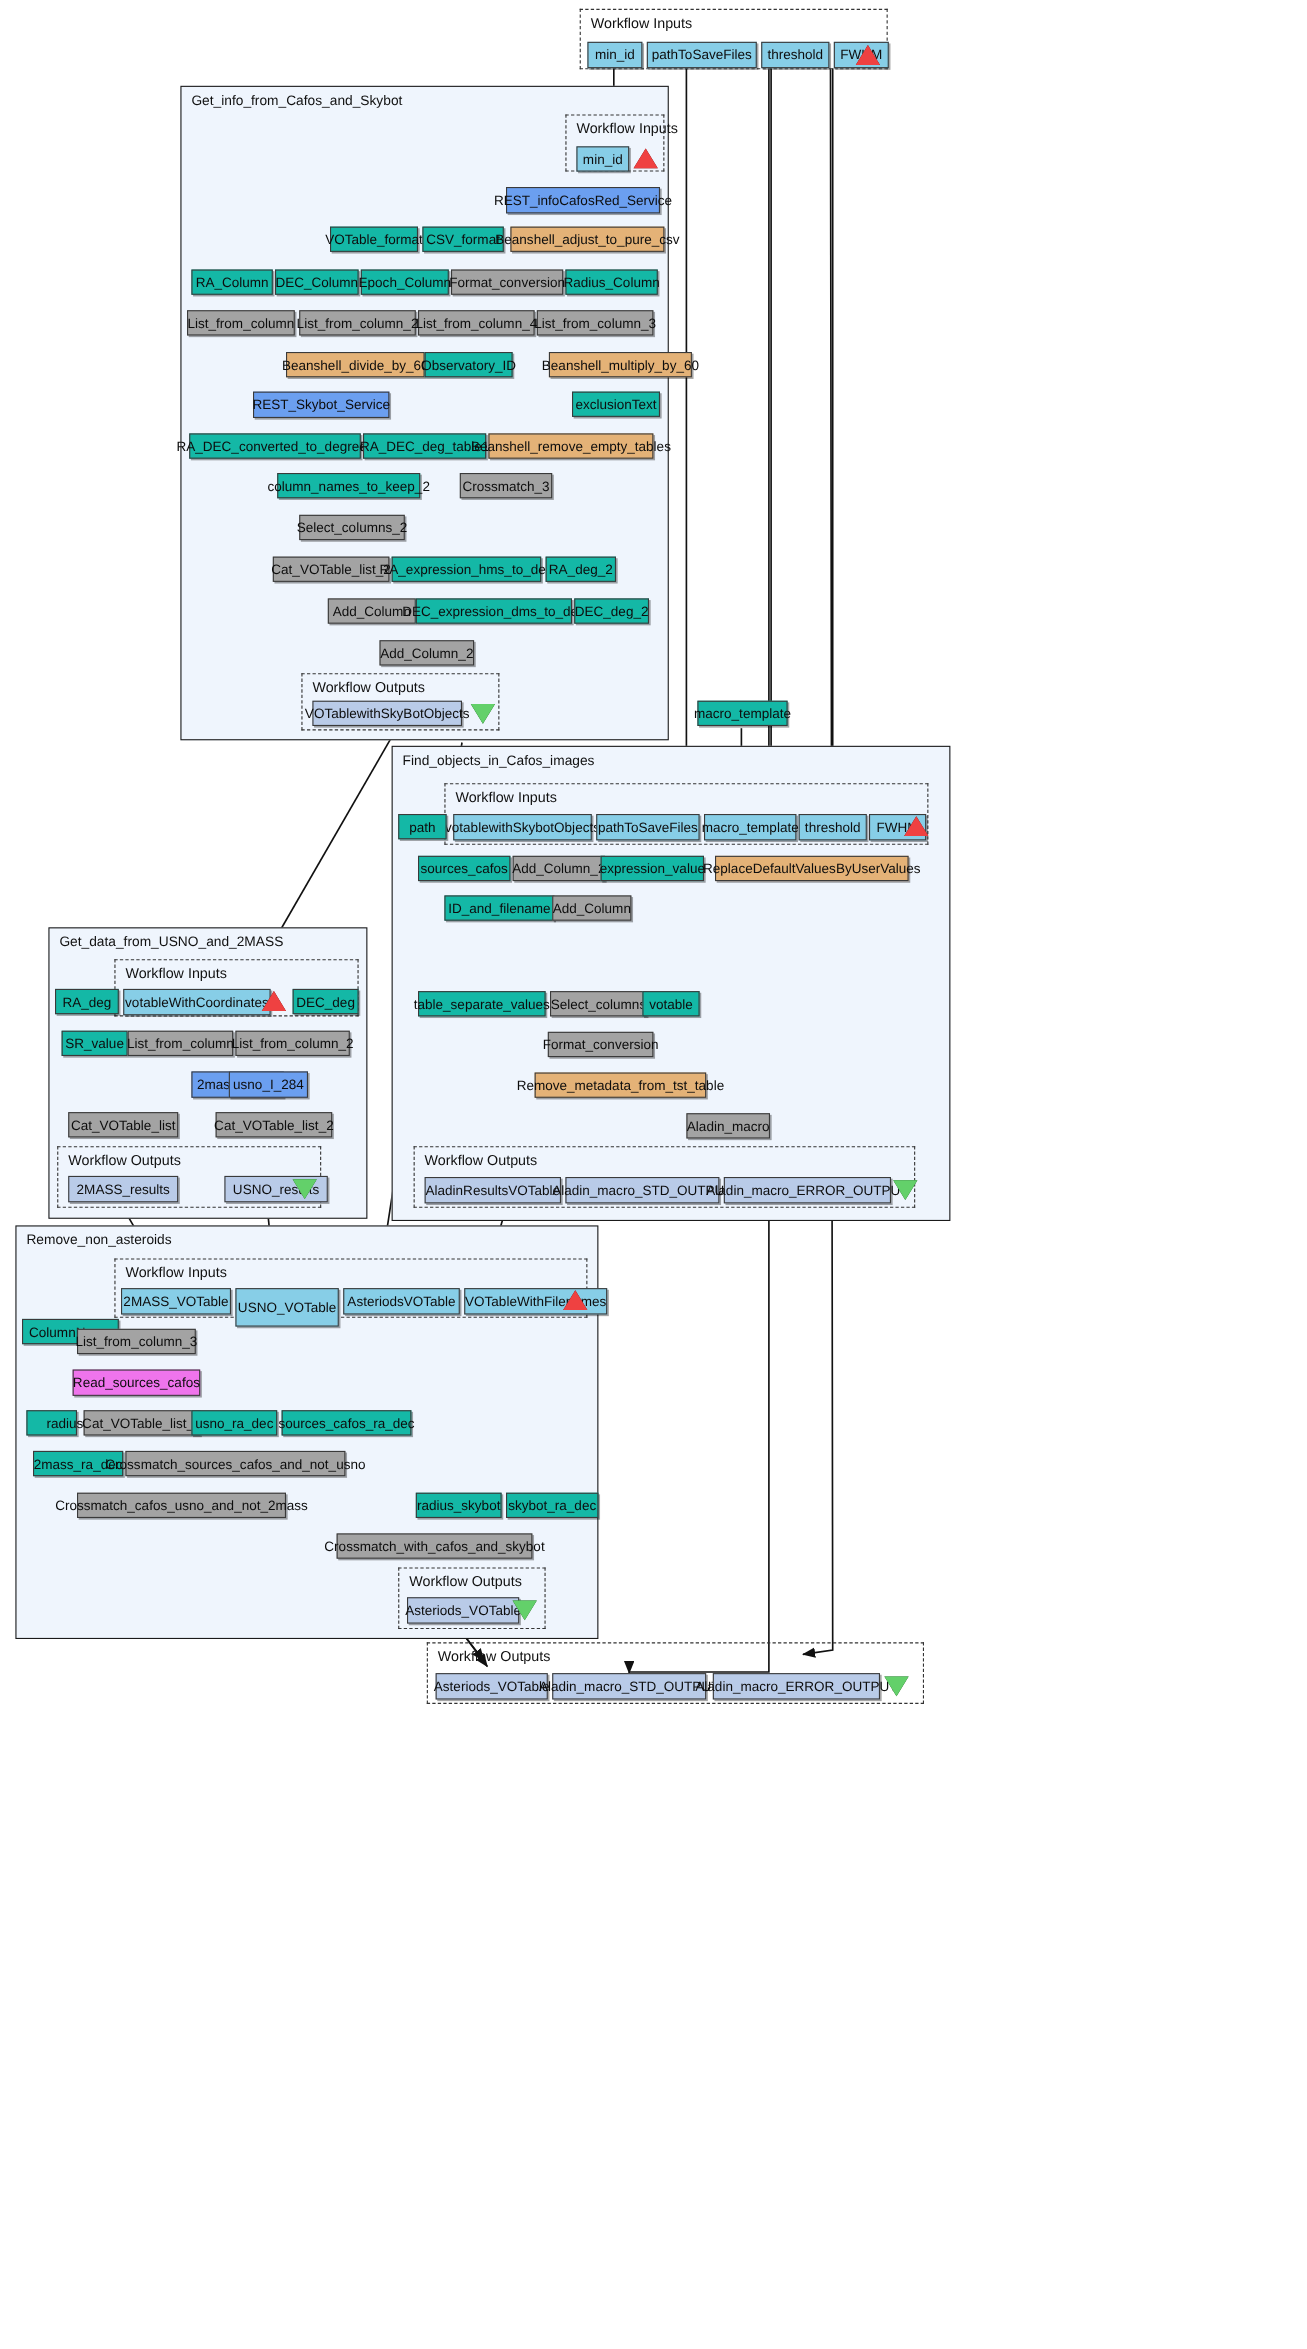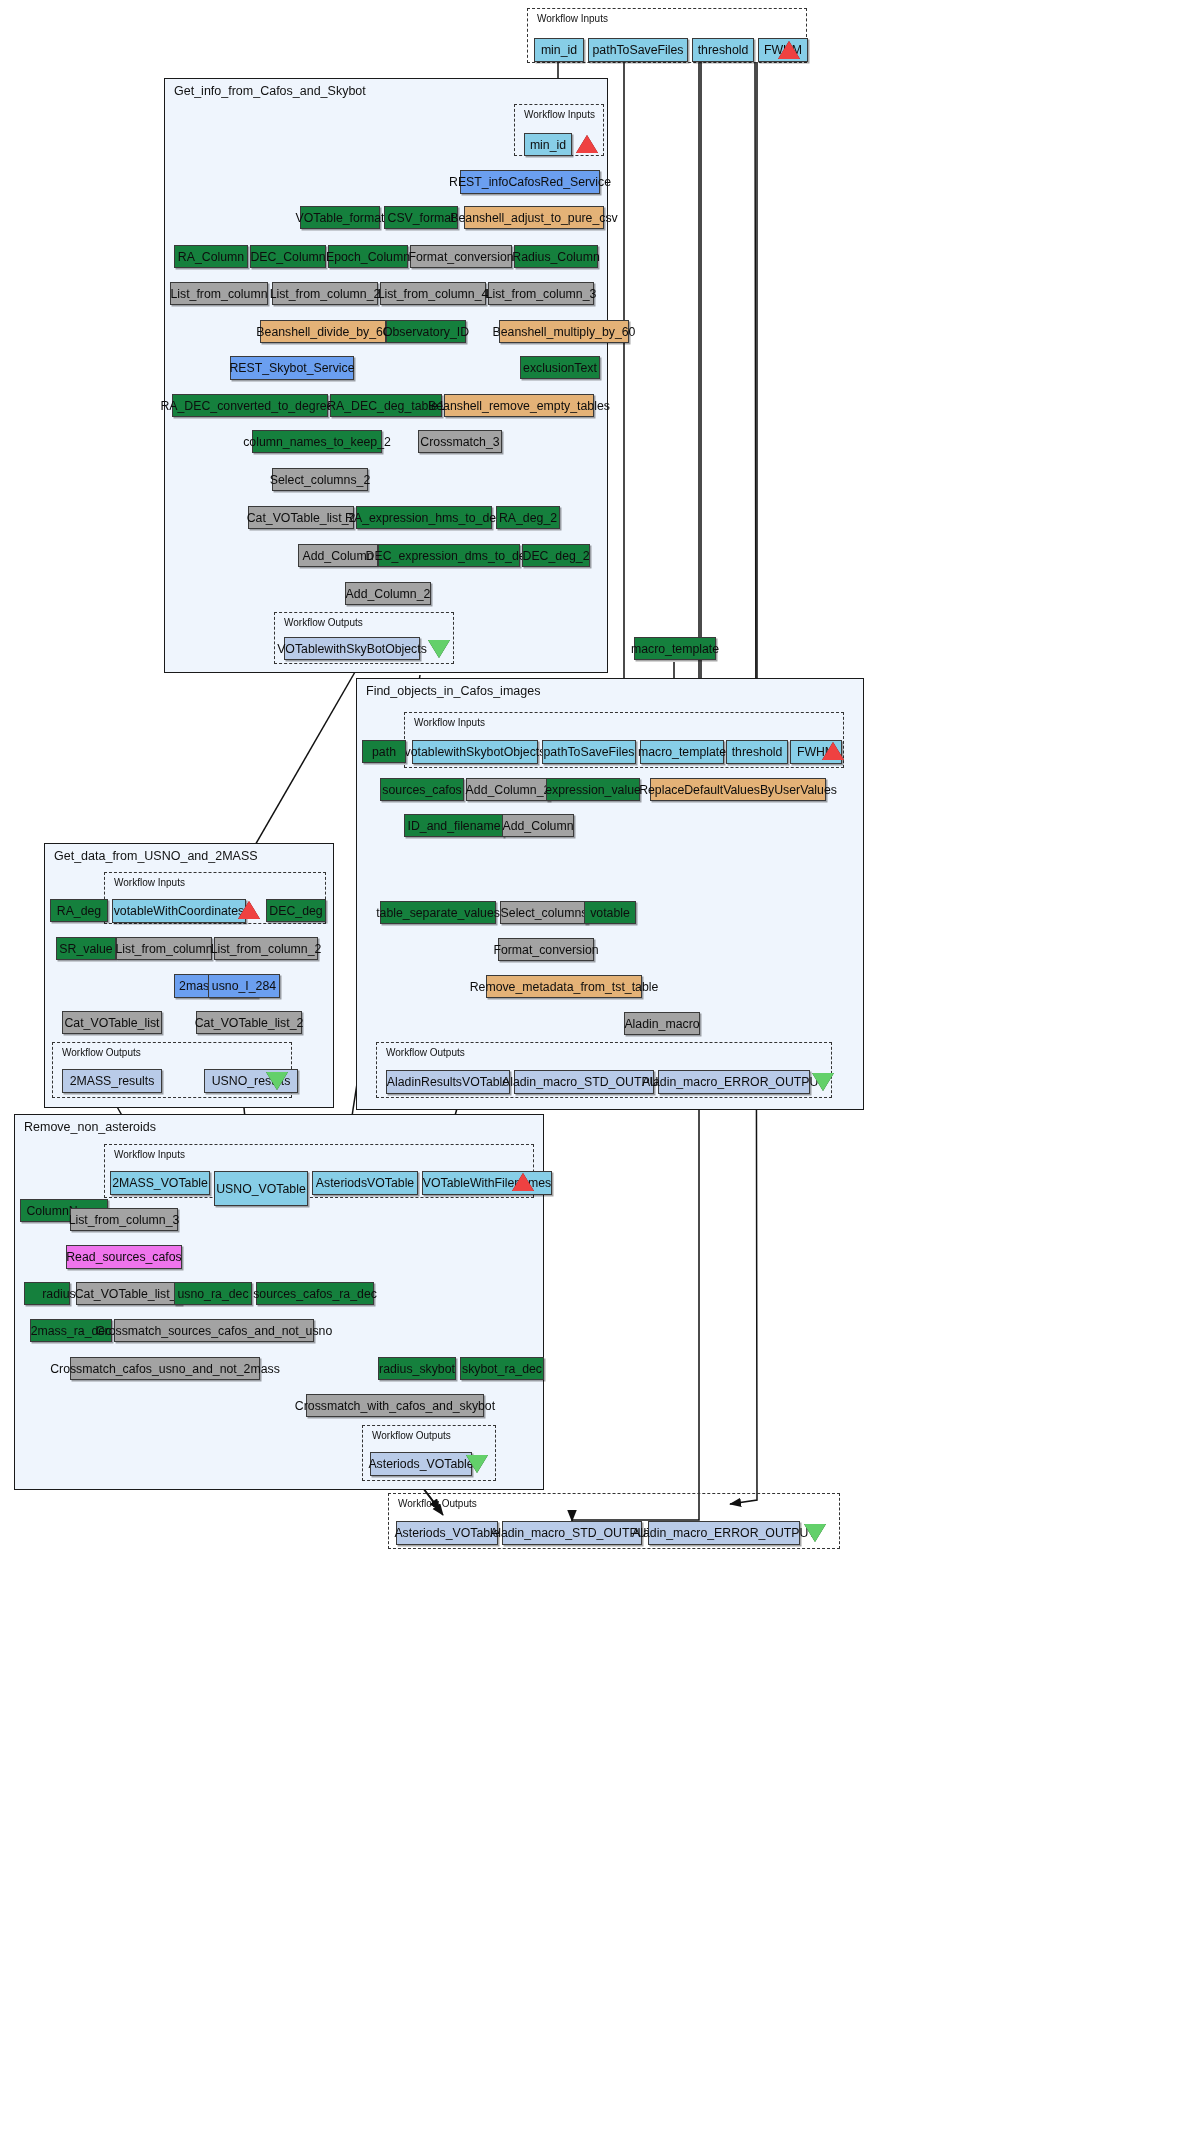--- a/index.html
+++ b/index.html
@@ -5,28 +5,28 @@
   html,body{margin:0;padding:0;background:#ffffff;}
   body{font-family:"Liberation Sans","DejaVu Sans",sans-serif;}
   #stage{position:relative;width:1188px;height:2135px;overflow:hidden;background:#fff;}
   svg.edges{position:absolute;left:0;top:0;width:1188px;height:2135px;pointer-events:none;}
 
   
   .group{position:absolute;background:#eff5fd;border:1.6px solid #1a1a1a;box-sizing:border-box;}
   .group > .glabel{position:absolute;left:9px;top:5px;font-size:12.5px;color:#111;white-space:nowrap;}
 
   .dashbox{position:absolute;border:1.7px dashed #333;box-sizing:border-box;background:transparent;}
-  .dashbox > .glabel{position:absolute;left:9px;top:4px;font-size:10px;color:#111;white-space:nowrap;}
+  .dashbox > .glabel{position:absolute;left:9px;top:4px;font-size:13px;color:#111;white-space:nowrap;}
 
   
   .node{position:absolute;box-sizing:border-box;display:flex;align-items:center;justify-content:center;
         border:1.5px solid #3a3a3a;font-size:12.3px;color:#0d0d0d;white-space:nowrap;
         box-shadow:1.5px 1.5px 0 rgba(0,0,0,0.35);}
   .n-white{background:#a3a3a3;}
-  .n-grayblue{background:#15803d;}
+  .n-grayblue{background:#14b8a6;}
   .n-blue{background:#6b9ff0;}
   .n-cyan{background:#87cee7;}
   .n-tan{background:#e4b277;}
   .n-magenta{background:#ef74ec;}
   .n-lightblue{background:#b9cbe8;}
 
   .tri{position:absolute;width:0;height:0;border-left:11px solid transparent;border-right:11px solid transparent;}
   .tri-up{border-bottom:18px solid #ef4141;filter:drop-shadow(0 0 0.4px #5a0000);}
   .tri-down{border-top:18px solid #63d06a;filter:drop-shadow(0 0 0.4px #0a3d0c);}
 </style>

